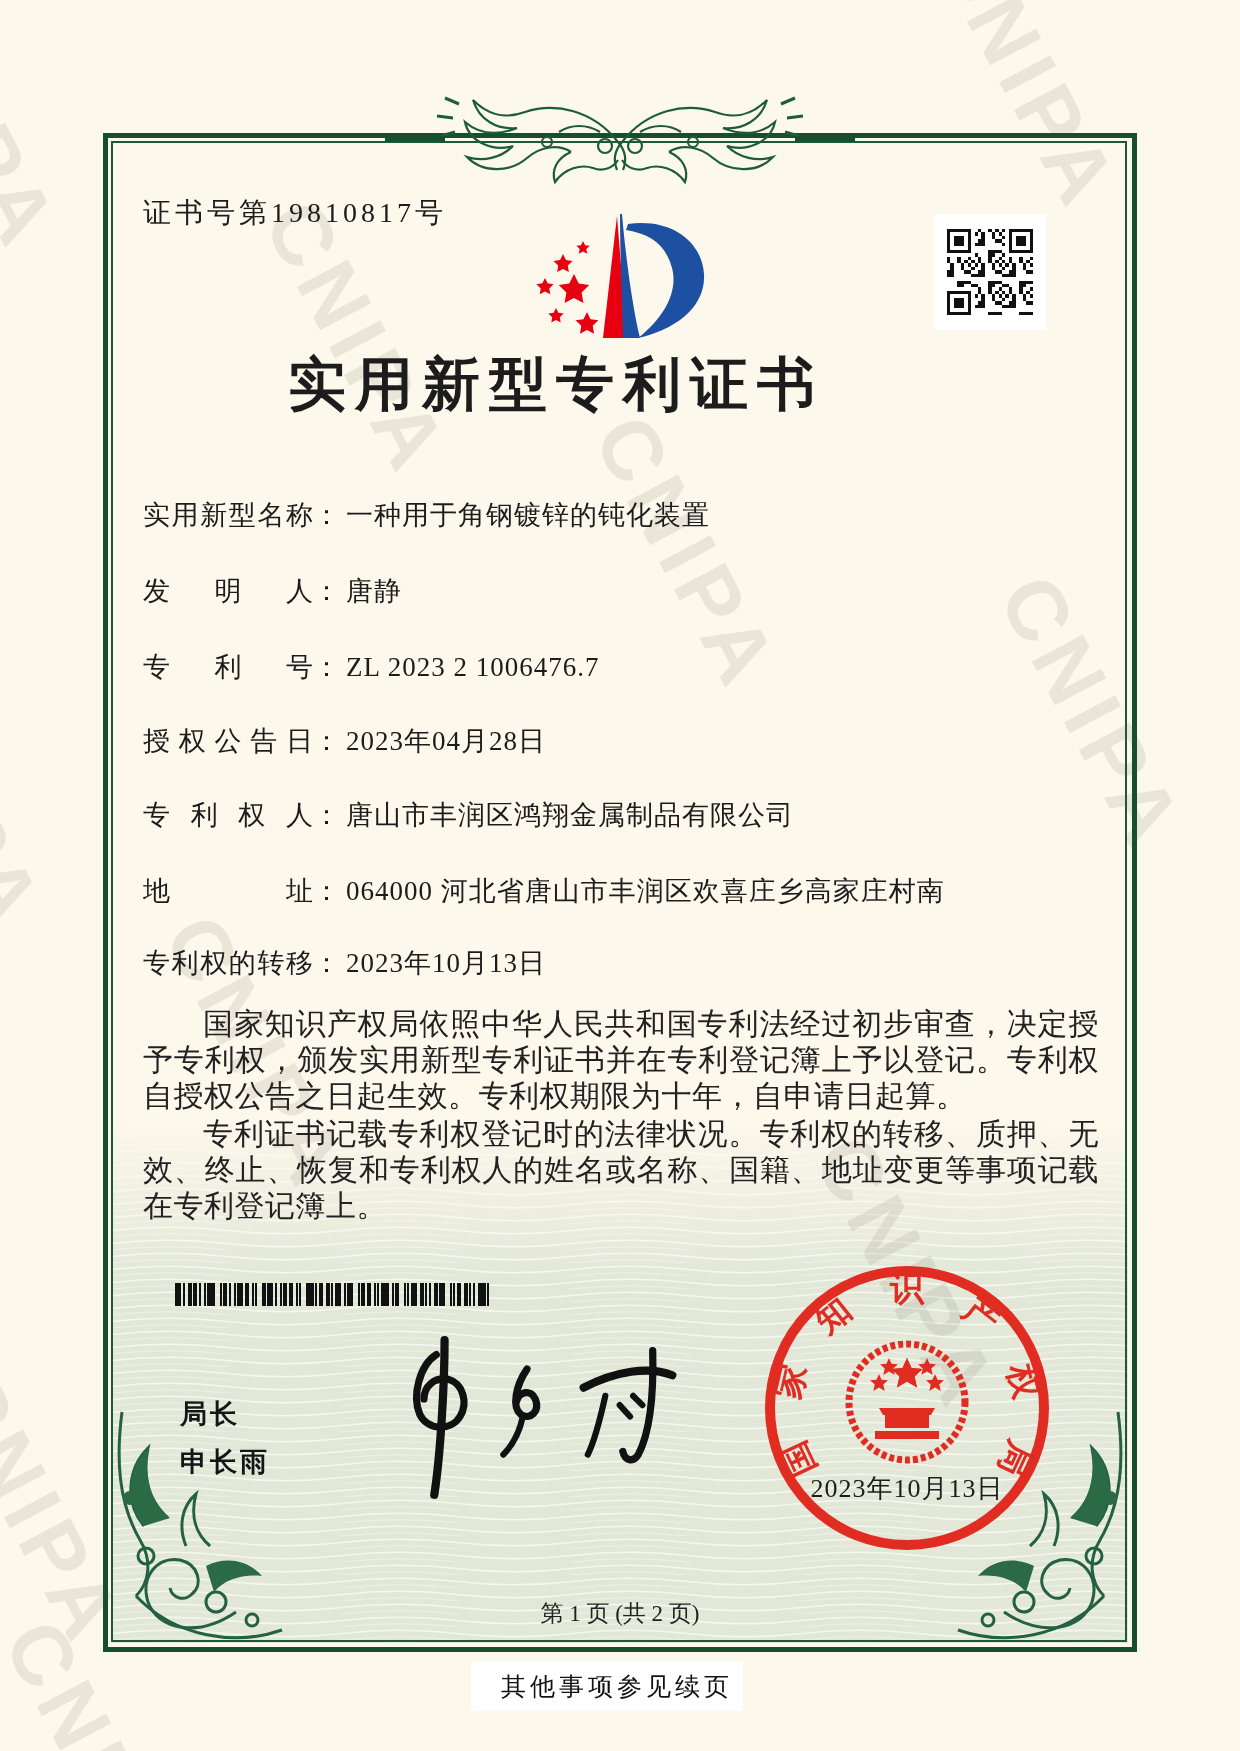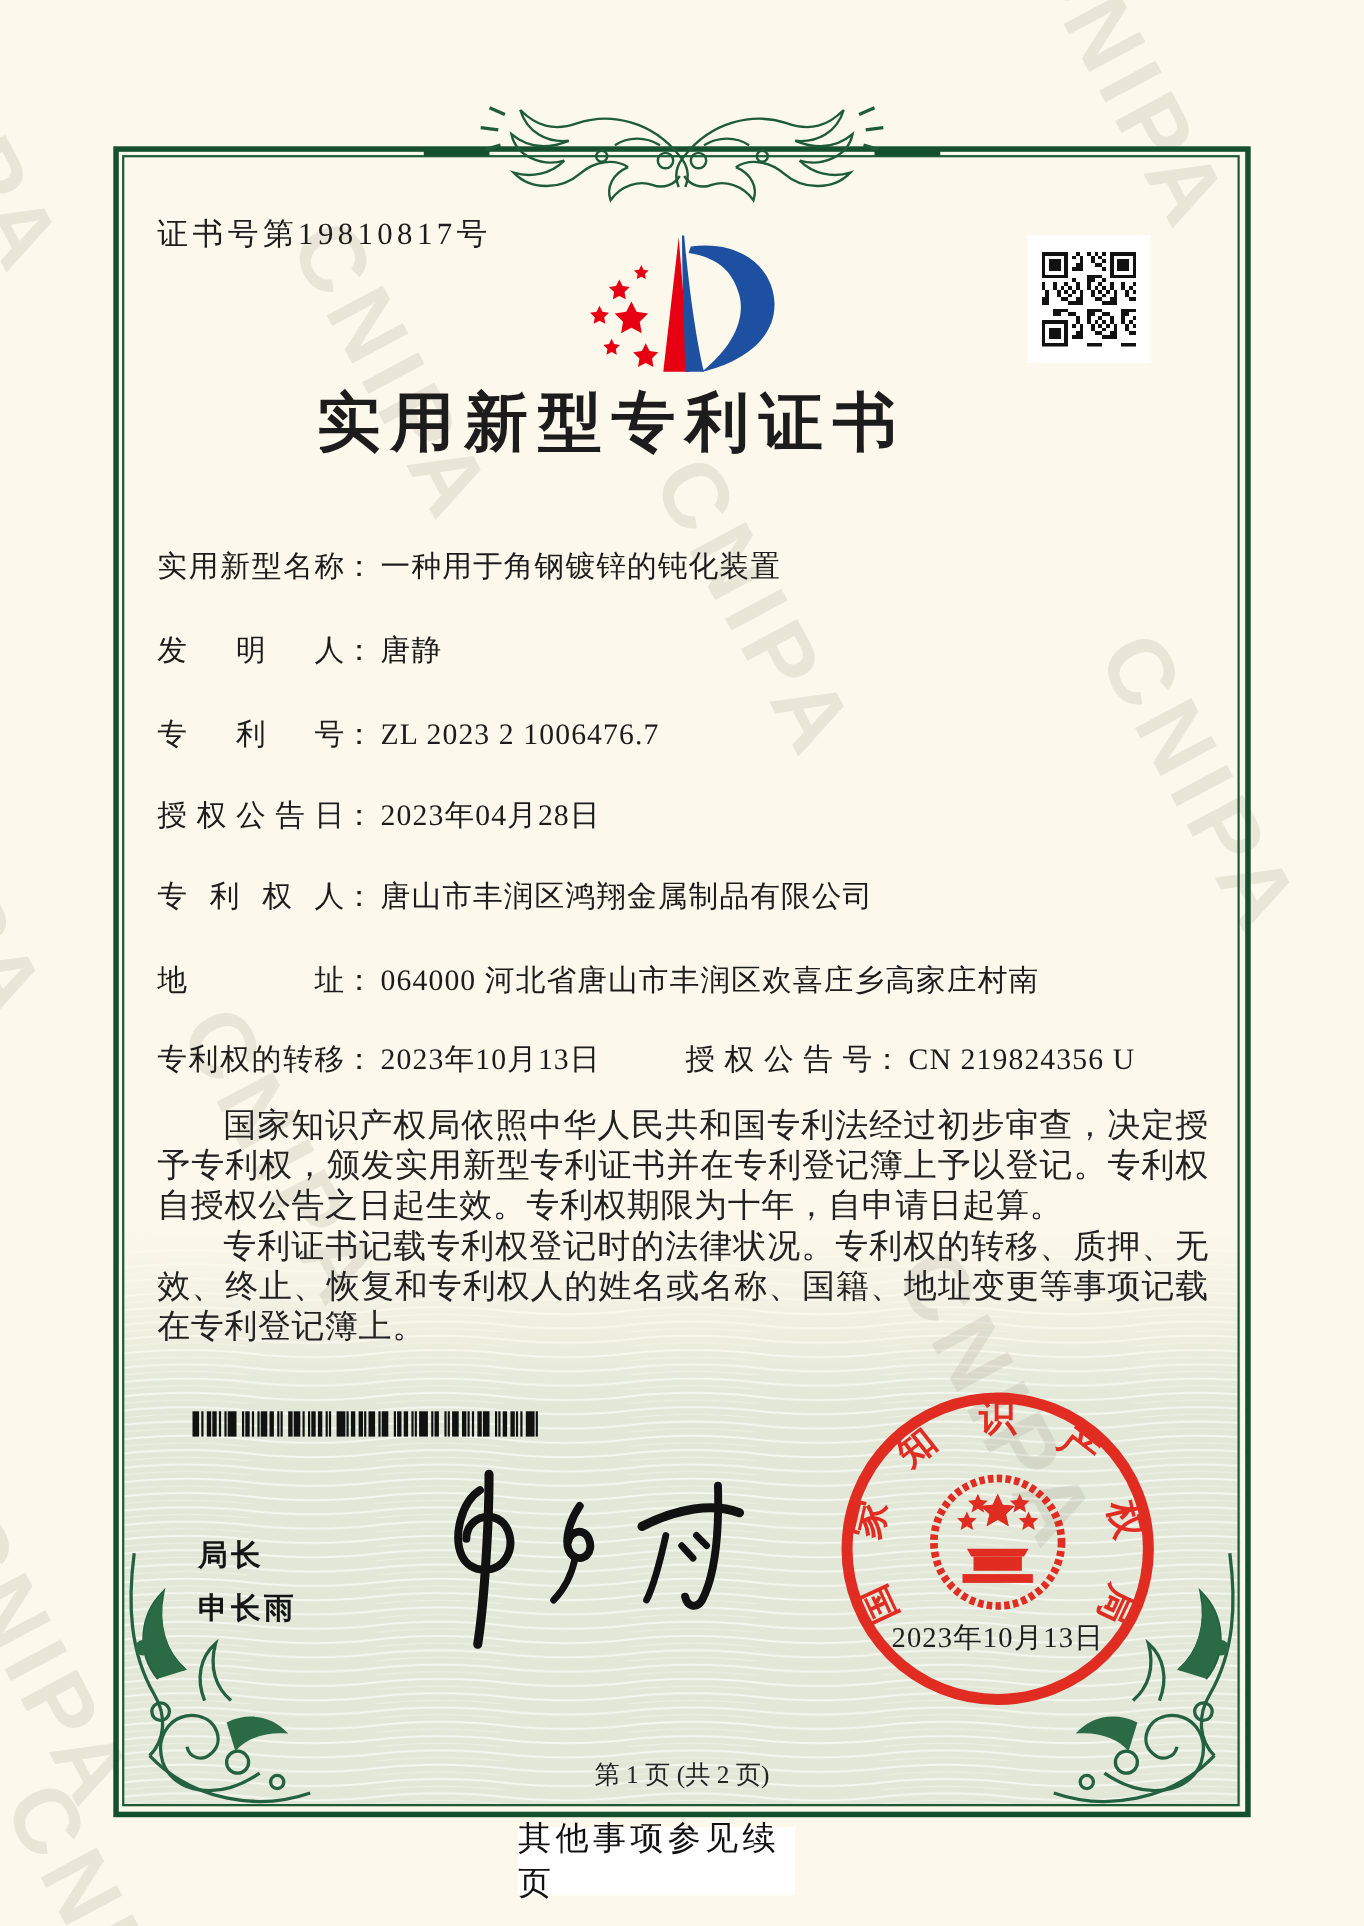--- a/index.html
+++ b/index.html
@@ -43,23 +43,23 @@
   .barcode i{display:block;background:#111;height:100%;margin-right:2px;flex:0 0 auto;}
   
   .signer{position:absolute;left:180px;z-index:4;font-family:"Liberation Sans",sans-serif;
           font-size:27px;font-weight:bold;color:#151515;letter-spacing:3px;}
   .sig{position:absolute;left:372px;top:1332px;width:310px;height:170px;z-index:4;}
   
   .seal{position:absolute;left:761px;top:1262px;width:292px;height:292px;z-index:5;opacity:0.96;}
   
   .footer{position:absolute;left:103px;top:1598px;width:1034px;text-align:center;
           font-size:23px;z-index:4;color:#222;}
-  .note{position:absolute;left:471px;top:1661px;width:252px;height:62px;background:#ffffff;
-        display:flex;align-items:center;justify-content:center;font-size:30px;
-        letter-spacing:4px;z-index:4;color:#111;}
+  .note{position:absolute;left:471px;top:1661px;width:252px;height:50px;background:#ffffff;
+        display:flex;align-items:center;justify-content:center;font-size:25px;
+        letter-spacing:4px;z-index:4;color:#111;padding-left:20px;}
 </style>
 </head>
 <body>
 
 <svg class="guilloche" viewBox="0 0 1016 523" preserveAspectRatio="none">
   <defs>
     <pattern id="wv" width="230" height="13" patternUnits="userSpaceOnUse">
       <path d="M0 6.5 Q 57 0 115 6.5 T 230 6.5" fill="none" stroke="#f6f8f0" stroke-width="1.6"></path>
       <path d="M0 13 Q 57 6.5 115 13 T 230 13" fill="none" stroke="#eef2e6" stroke-width="1"></path>
     </pattern>
@@ -343,23 +343,20 @@
   <span class="flabel">授权公告日</span><span class="fcolon">：</span><span class="fvalue">2023年04月28日</span>
 </div>
 <div class="frow" style="top:797px">
   <span class="flabel">专利权人</span><span class="fcolon">：</span><span class="fvalue">唐山市丰润区鸿翔金属制品有限公司</span>
 </div>
 <div class="frow" style="top:873px">
   <span class="flabel">地址</span><span class="fcolon">：</span><span class="fvalue">064000 河北省唐山市丰润区欢喜庄乡高家庄村南</span>
 </div>
 <div class="frow" style="top:945px">
   <span class="flabel">专利权的转移</span><span class="fcolon">：</span><span class="fvalue">2023年10月13日</span>
-  <span class="fgroup2">
-    <span class="flabel">授权公告号</span><span class="fcolon">：</span><span class="fvalue">CN 219824356 U</span>
-  </span>
 </div>
 
 <div class="para" style="top:1006px">国家知识产权局依照中华人民共和国专利法经过初步审查，决定授予专利权，颁发实用新型专利证书并在专利登记簿上予以登记。专利权自授权公告之日起生效。专利权期限为十年，自申请日起算。</div>
 <div class="para" style="top:1116px">专利证书记载专利权登记时的法律状况。专利权的转移、质押、无效、终止、恢复和专利权人的姓名或名称、国籍、地址变更等事项记载在专利登记簿上。</div>
 
 <div class="barcode">
     <i style="width:6px;margin-right:1.5px"></i>
     <i style="width:2px;margin-right:3px"></i>
     <i style="width:4px;margin-right:1.5px"></i>
     <i style="width:4px;margin-right:1.5px"></i>

